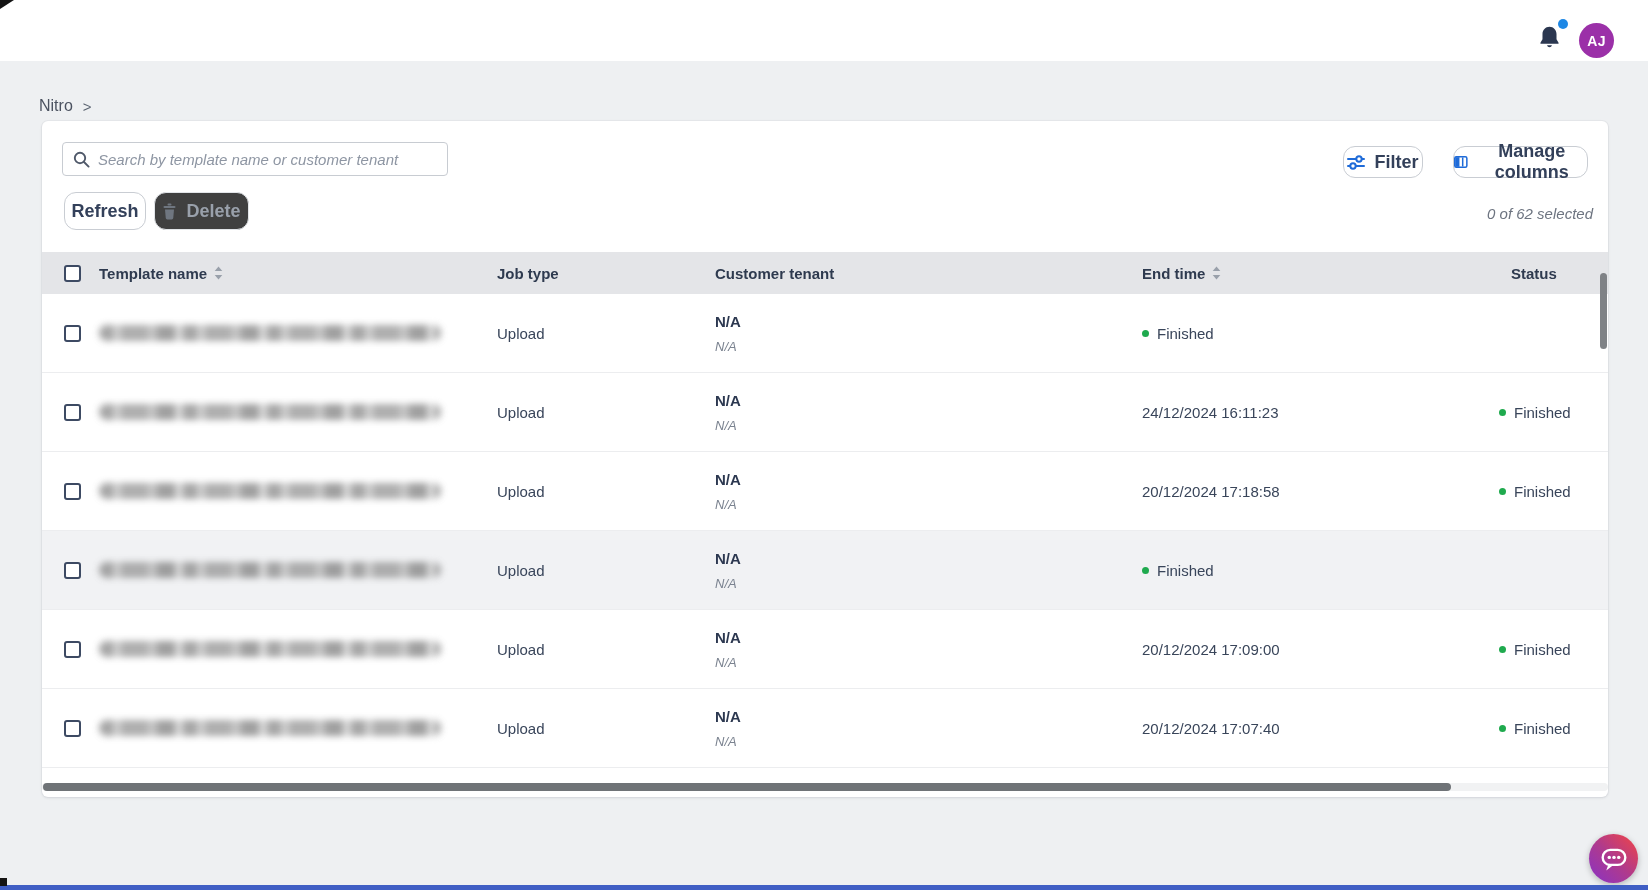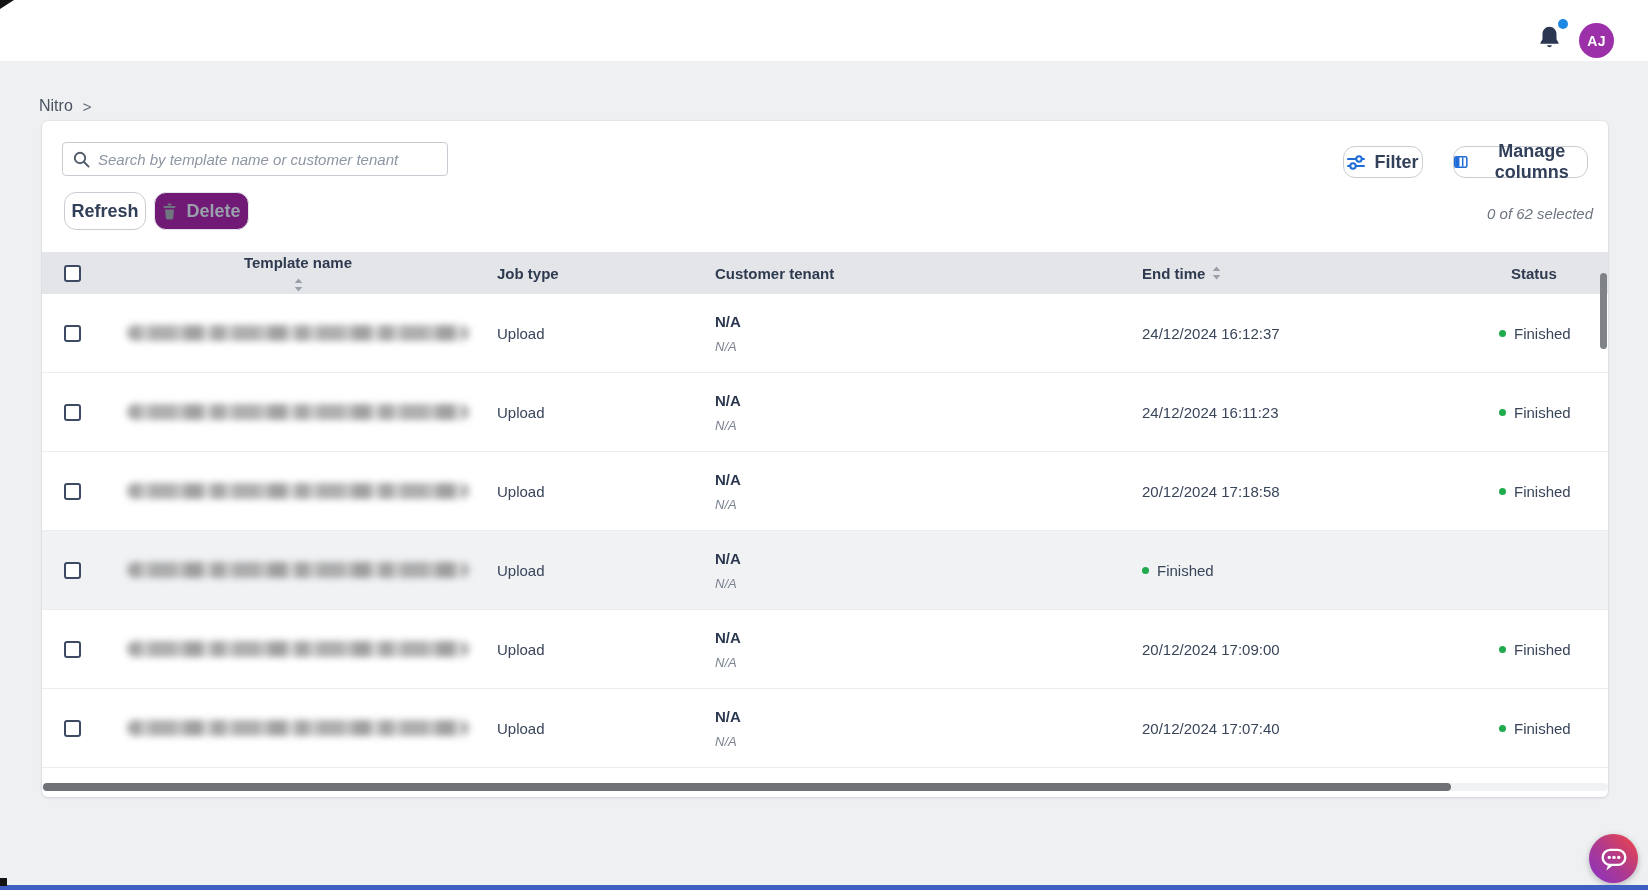--- a/index.html
+++ b/index.html
@@ -30,34 +30,34 @@
   .search-box input { border:none; outline:none; flex:1; font-family:"Liberation Sans",sans-serif;
                       font-size:15px; color:#3a4455; background:transparent; }
   .search-box input::placeholder { font-style:italic; color:#8e96a3; }
 
   .btn { position:absolute; display:flex; align-items:center; justify-content:center; gap:9px;
          background:#fff; border:1px solid #c9cdd3; border-radius:12px; font-family:"Liberation Sans",sans-serif;
          font-size:18px; font-weight:bold; color:#33405a; cursor:pointer; }
   .btn-filter  { right:185px; top:25px; width:80px;  height:32px; }
   .btn-manage  { right:20px;  top:25px; width:135px; height:32px; }
   .btn-refresh { left:22px;   top:71px; width:82px;  height:38px; }
-  .btn-delete  { left:112px;  top:71px; width:95px;  height:38px; background:#701a75; border:1px solid #e2e5e9;
+  .btn-delete  { left:112px;  top:71px; width:95px;  height:38px; background:#404040; border:1px solid #e2e5e9;
                  color:#99a0ab; cursor:default; }
 
   .selection-count { position:absolute; right:15px; top:84px; font-size:15px; font-style:italic; color:#6d7480; }
 
   
   .thead { position:absolute; left:0; top:131px; width:1566px; height:42px; background:#e4e5e8;
            display:flex; align-items:center; font-size:15px; font-weight:bold; color:#2e3a4f; }
   .tbody { position:absolute; left:0; top:173px; width:1566px; }
   .trow  { display:flex; align-items:center; height:79px; border-bottom:1px solid #ecedef; background:#fff; }
   .trow.row-highlight { background:#f1f2f4; }
 
   .col-check    { width:57px;  padding-left:22px; display:flex; align-items:center; }
-  .col-template { width:398px; display:flex; align-items:center; gap:7px;flex-direction:column; }
+  .col-template { width:398px; display:flex; align-items:center; gap:7px; }
   .col-jobtype  { width:218px; }
   .col-tenant   { width:427px; }
   .col-endtime  { width:357px; display:flex; align-items:center; gap:7px; }
   .col-status   { flex:1; display:flex; align-items:center; gap:8px; }
   .thead .col-status { padding-left:12px; }
 
   .cell-text { font-size:15px; color:#39455a; }
   .checkbox { width:17px; height:17px; border:2px solid #3d4a63; border-radius:3px; background:#fff; cursor:pointer; }
 
   .blurbar { width:342px; height:16px; border-radius:8px; filter:blur(3.5px); opacity:.8;
@@ -183,21 +183,20 @@
             <span class="checkbox"></span>
           </div>
         <div class="col-template">
             <span class="blurbar"></span>
           </div>
         <div class="col-jobtype cell-text">Upload</div>
         <div class="col-tenant">
           <div class="tenant-main">N/A</div>
           <div class="tenant-sub">N/A</div>
         </div>
-        <div class="col-endtime cell-text">24/12/2024 16:12:37</div>
         <div class="col-status">
           <span class="status-dot"></span>
           <span class="cell-text">Finished</span>
         </div>
       </div>
 
       <div class="trow">
         <div class="col-check">
             <span class="checkbox"></span>
           </div>

